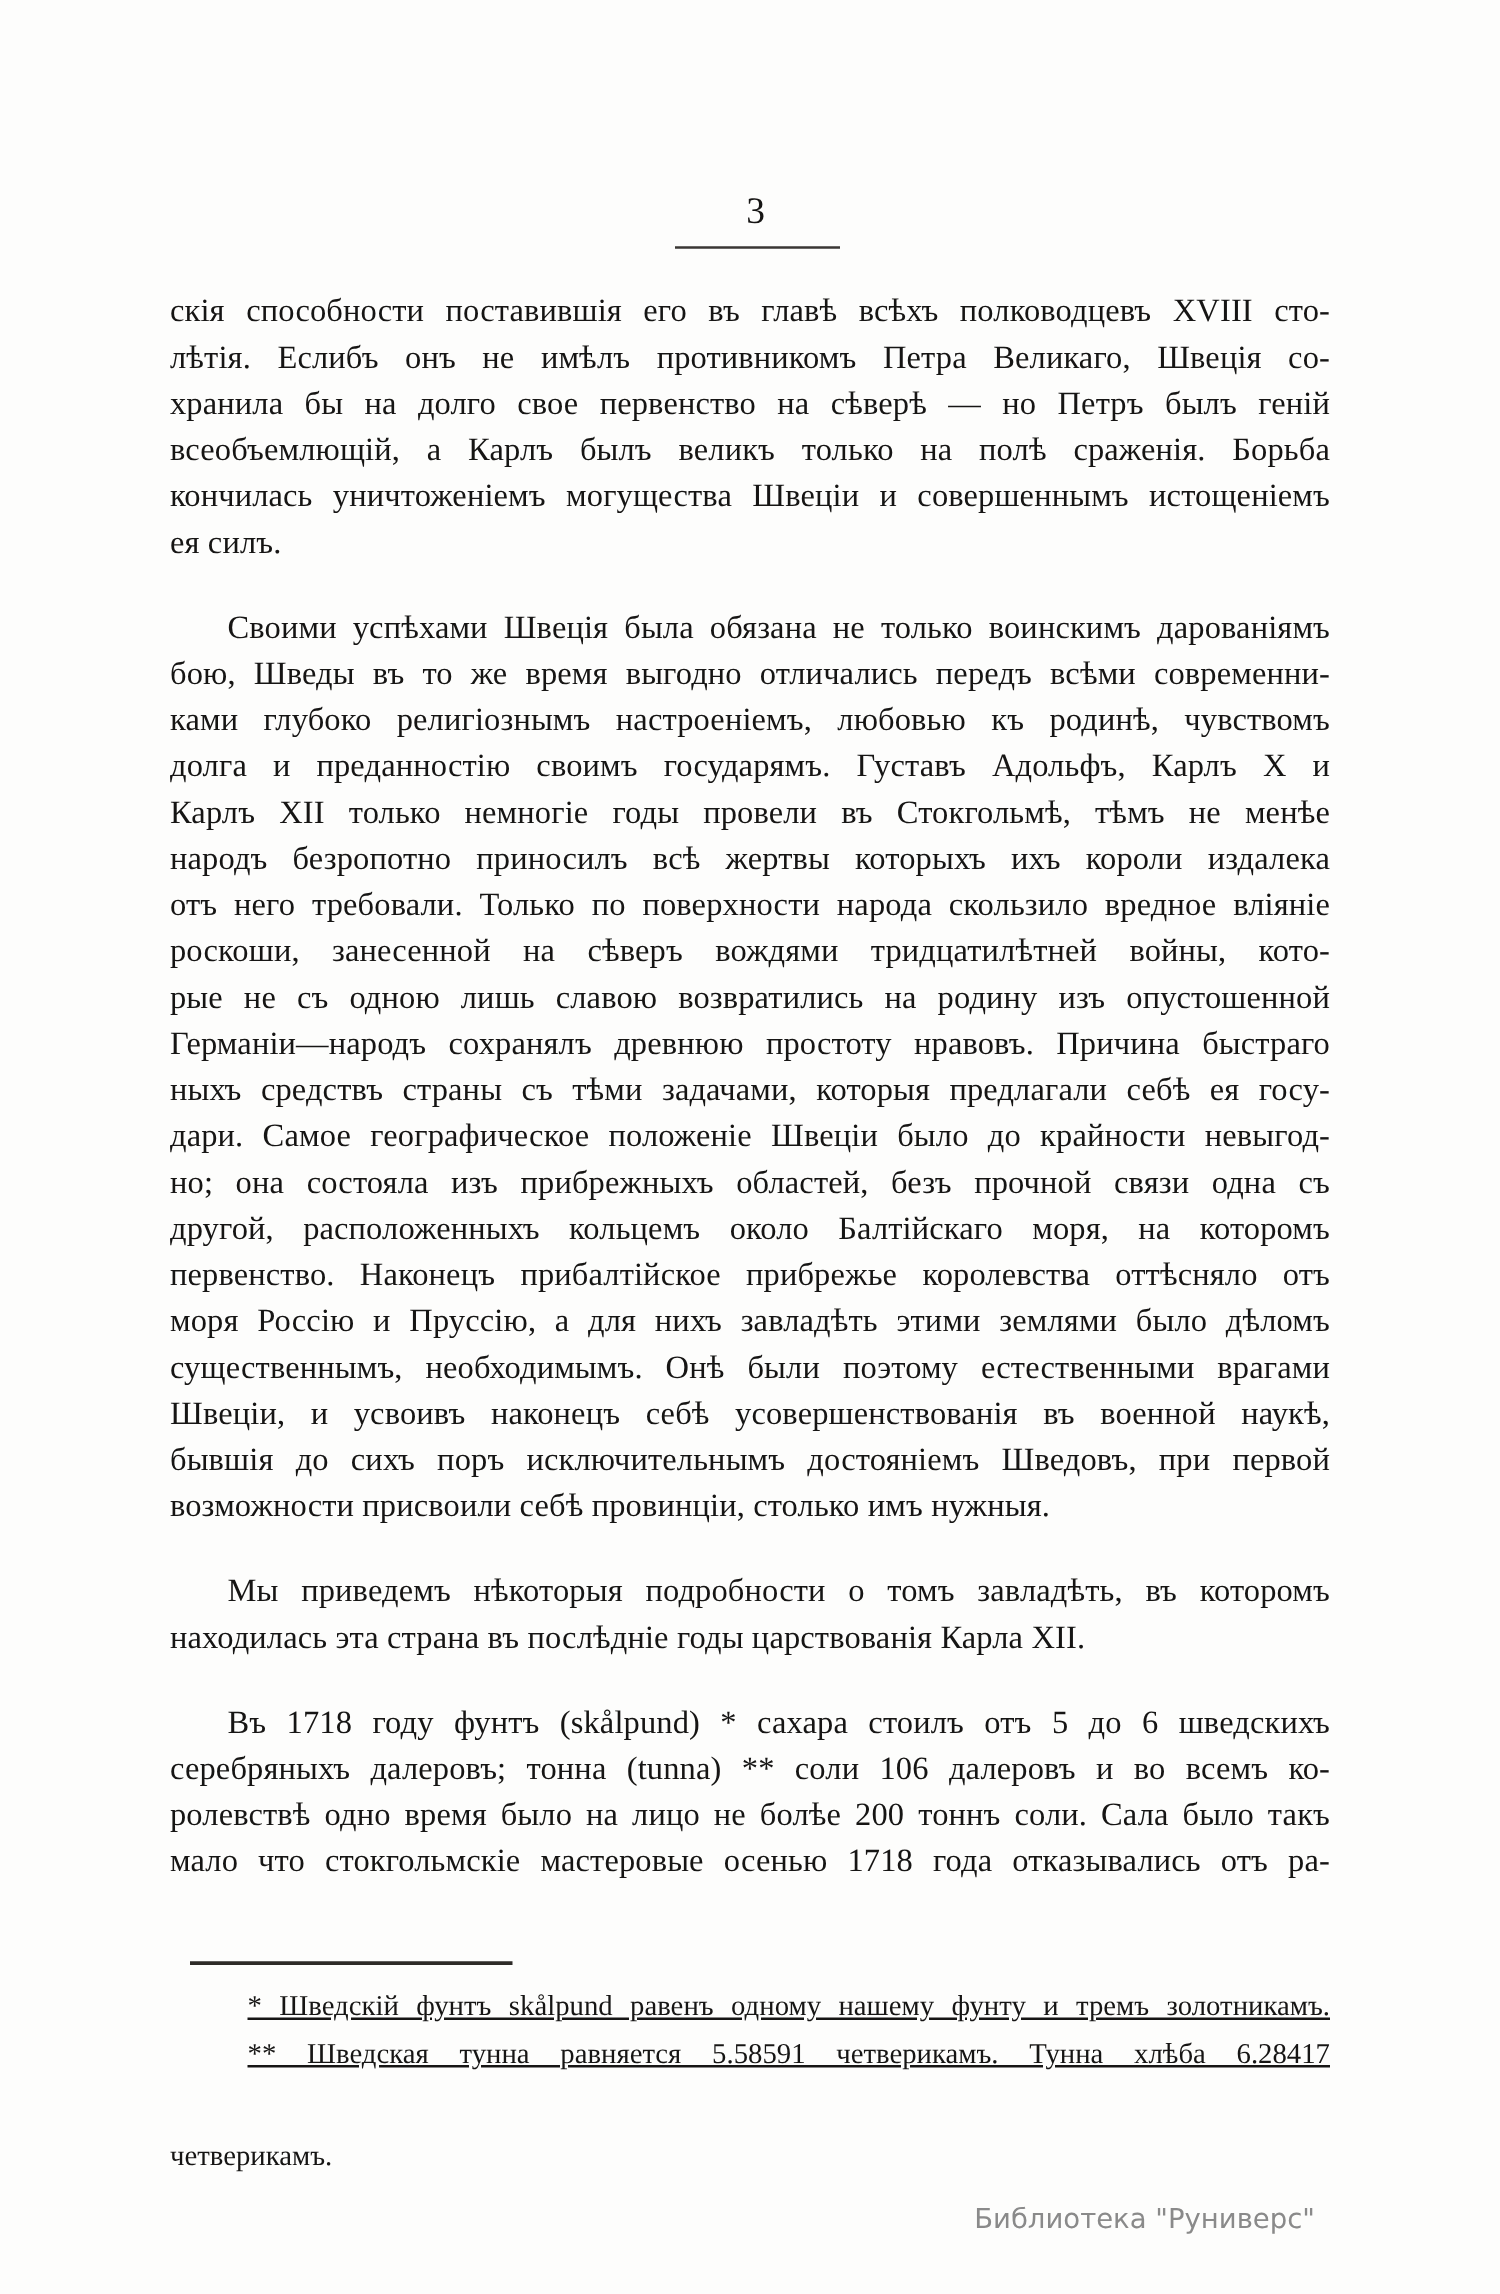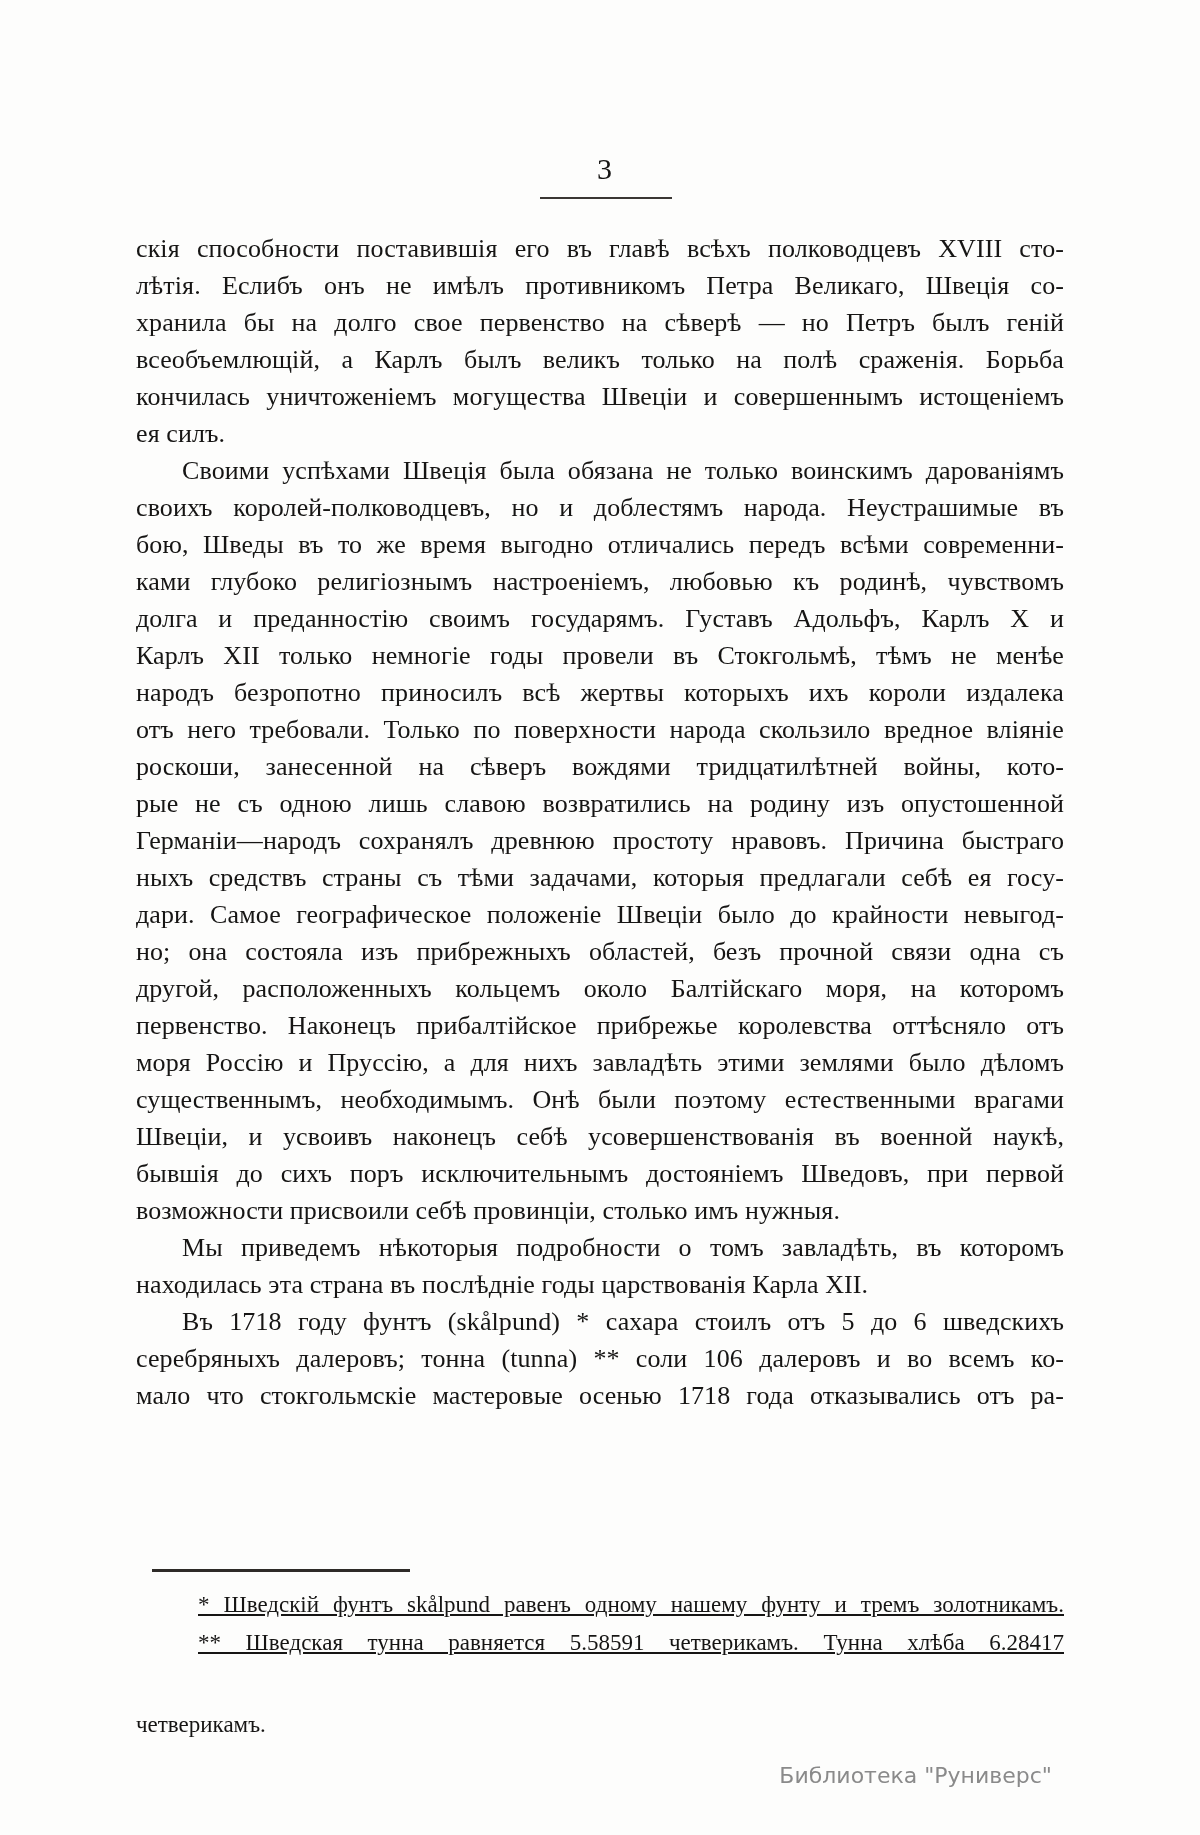--- a/index.html
+++ b/index.html
@@ -19,21 +19,21 @@
     background:#3a3734;
   }
   .body-text {
     position:absolute; left:136px; top:230px; width:928px;
   }
   .line {
     height:37px; line-height:37px; font-size:26px;
     text-align:justify; text-align-last:justify;
     letter-spacing:0.1px;
   }
-  .line.indent { text-indent:46px; }
+  .line.indent { text-indent:46px;margin-top:31px; }
   .line.last { text-align-last:left; }
   .footnote-rule {
     position:absolute; left:152px; top:1569px; width:258px; height:3px;
     background:#2e2b28;
   }
   .footnotes {
     position:absolute; left:136px; top:1586px; width:928px;
   }
   .fline {
     height:38px; line-height:38px; font-size:23px;
@@ -55,21 +55,20 @@
 <div class="header-rule"></div>
 
 <div class="body-text">
   <div class="line">скія способности поставившія его въ главѣ всѣхъ полководцевъ XVIII сто-</div>
   <div class="line">лѣтія. Еслибъ онъ не имѣлъ противникомъ Петра Великаго, Швеція со-</div>
   <div class="line">хранила бы на долго свое первенство на сѣверѣ — но Петръ былъ геній</div>
   <div class="line">всеобъемлющій, а Карлъ былъ великъ только на полѣ сраженія. Борьба</div>
   <div class="line">кончилась уничтоженіемъ могущества Швеціи и совершеннымъ истощеніемъ</div>
   <div class="line last">ея силъ.</div>
   <div class="line indent">Своими успѣхами Швеція была обязана не только воинскимъ дарованіямъ</div>
-  <div class="line">своихъ королей-полководцевъ, но и доблестямъ народа. Неустрашимые въ</div>
   <div class="line">бою, Шведы въ то же время выгодно отличались передъ всѣми современни-</div>
   <div class="line">ками глубоко религіознымъ настроеніемъ, любовью къ родинѣ, чувствомъ</div>
   <div class="line">долга и преданностію своимъ государямъ. Густавъ Адольфъ, Карлъ X и</div>
   <div class="line">Карлъ XII только немногіе годы провели въ Стокгольмѣ, тѣмъ не менѣе</div>
   <div class="line">народъ безропотно приносилъ всѣ жертвы которыхъ ихъ короли издалека</div>
   <div class="line">отъ него требовали. Только по поверхности народа скользило вредное вліяніе</div>
   <div class="line">роскоши, занесенной на сѣверъ вождями тридцатилѣтней войны, кото-</div>
   <div class="line">рые не съ одною лишь славою возвратились на родину изъ опустошенной</div>
   <div class="line">Германіи—народъ сохранялъ древнюю простоту нравовъ. Причина быстраго</div>
   <div class="line">ныхъ средствъ страны съ тѣми задачами, которыя предлагали себѣ ея госу-</div>
@@ -79,20 +78,21 @@
   <div class="line">первенство. Наконецъ прибалтійское прибрежье королевства оттѣсняло отъ</div>
   <div class="line">моря Россію и Пруссію, а для нихъ завладѣть этими землями было дѣломъ</div>
   <div class="line">существеннымъ, необходимымъ. Онѣ были поэтому естественными врагами</div>
   <div class="line">Швеціи, и усвоивъ наконецъ себѣ усовершенствованія въ военной наукѣ,</div>
   <div class="line">бывшія до сихъ поръ исключительнымъ достояніемъ Шведовъ, при первой</div>
   <div class="line last">возможности присвоили себѣ провинціи, столько имъ нужныя.</div>
   <div class="line indent">Мы приведемъ нѣкоторыя подробности о томъ завладѣть, въ которомъ</div>
   <div class="line last">находилась эта страна въ послѣдніе годы царствованія Карла XII.</div>
   <div class="line indent">Въ 1718 году фунтъ (skålpund) * сахара стоилъ отъ 5 до 6 шведскихъ</div>
   <div class="line">серебряныхъ далеровъ; тонна (tunna) ** соли 106 далеровъ и во всемъ ко-</div>
+  <div class="line">ролевствѣ одно время было на лицо не болѣе 200 тоннъ соли. Сала было такъ</div>
   <div class="line">мало что стокгольмскіе мастеровые осенью 1718 года отказывались отъ ра-</div>
 </div>
 
 <div class="footnote-rule"></div>
 
 <div class="footnotes">
   <div class="fline indent">* Шведскій фунтъ skålpund равенъ одному нашему фунту и тремъ золотникамъ.</div>
   <div class="fline indent">** Шведская тунна равняется 5.58591 четверикамъ. Тунна хлѣба 6.28417</div>
   <div class="fline last">четверикамъ.</div>
 </div>

